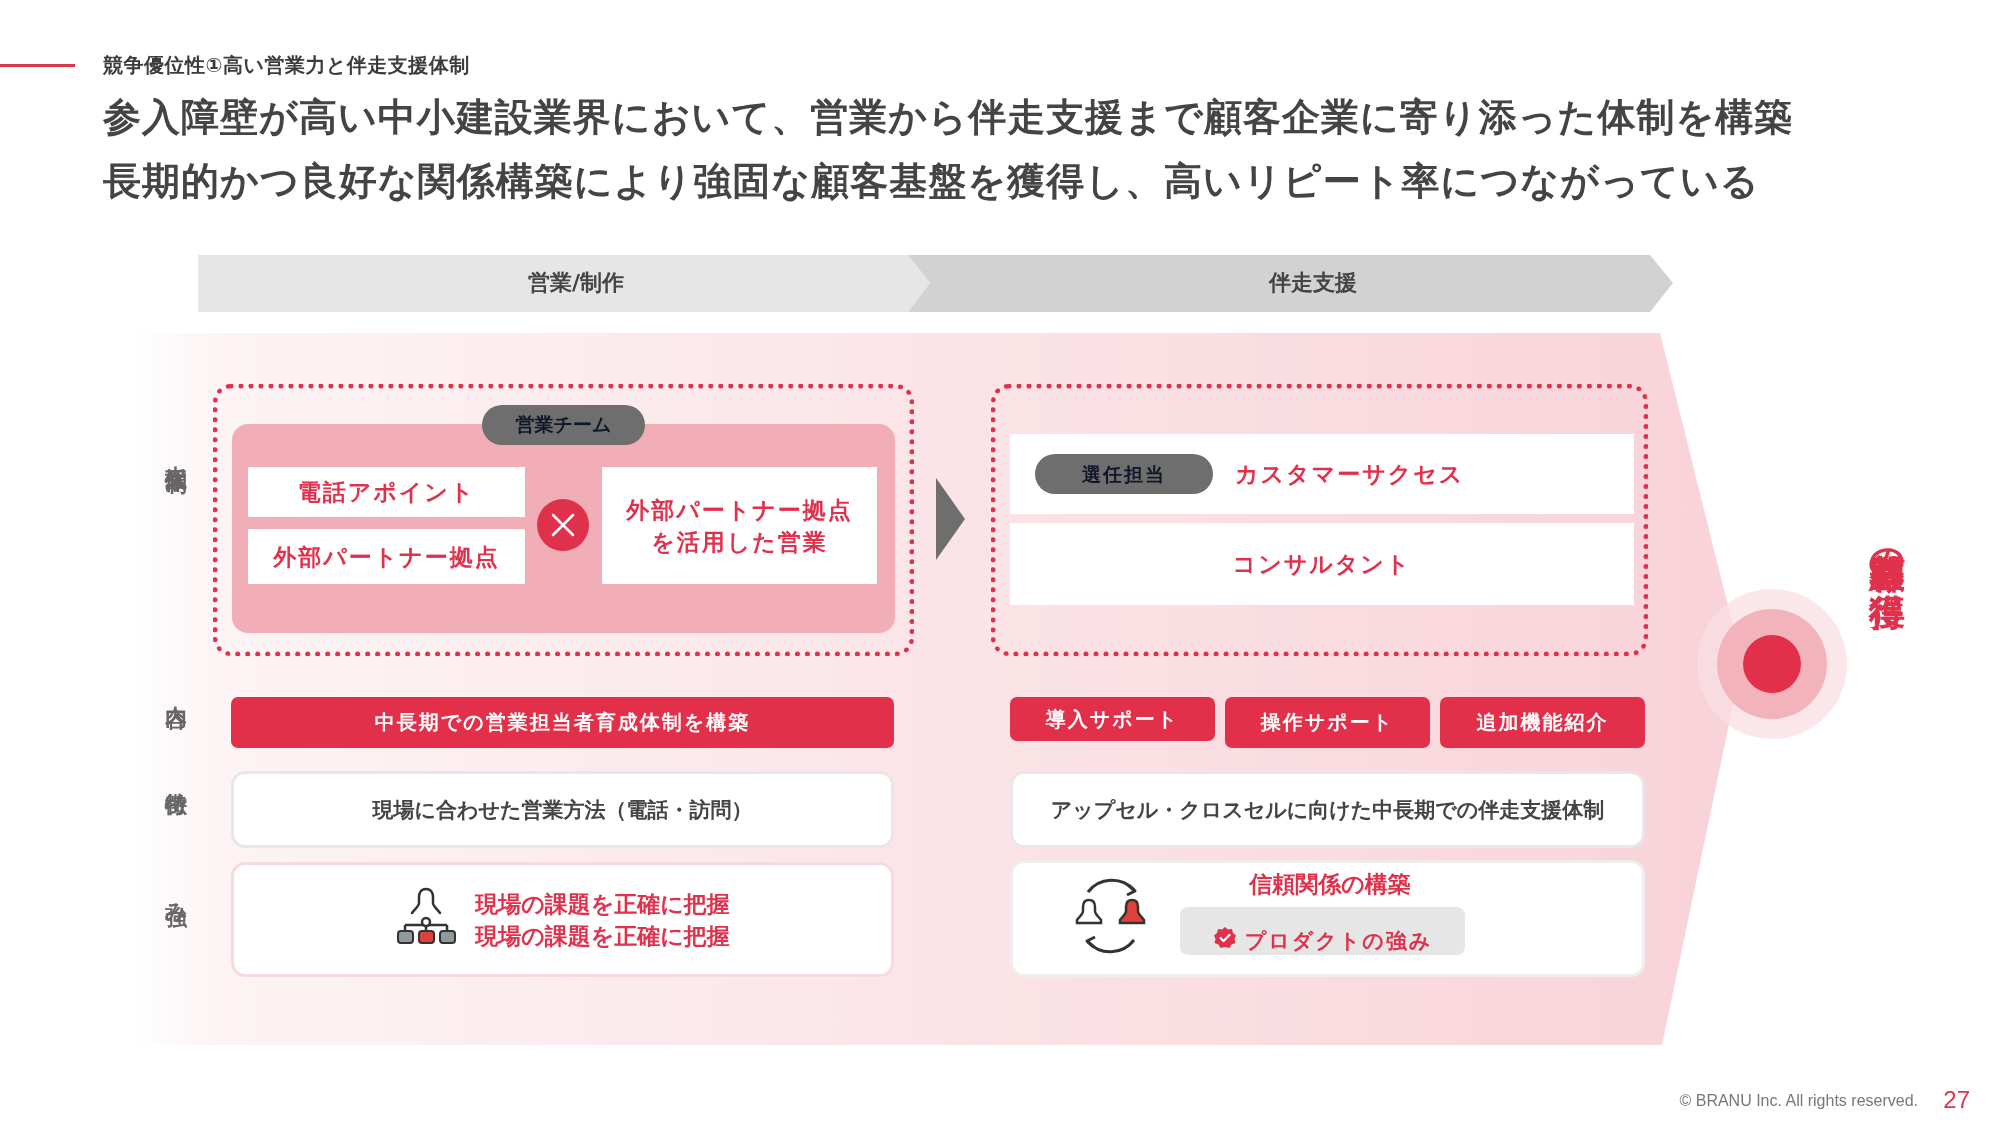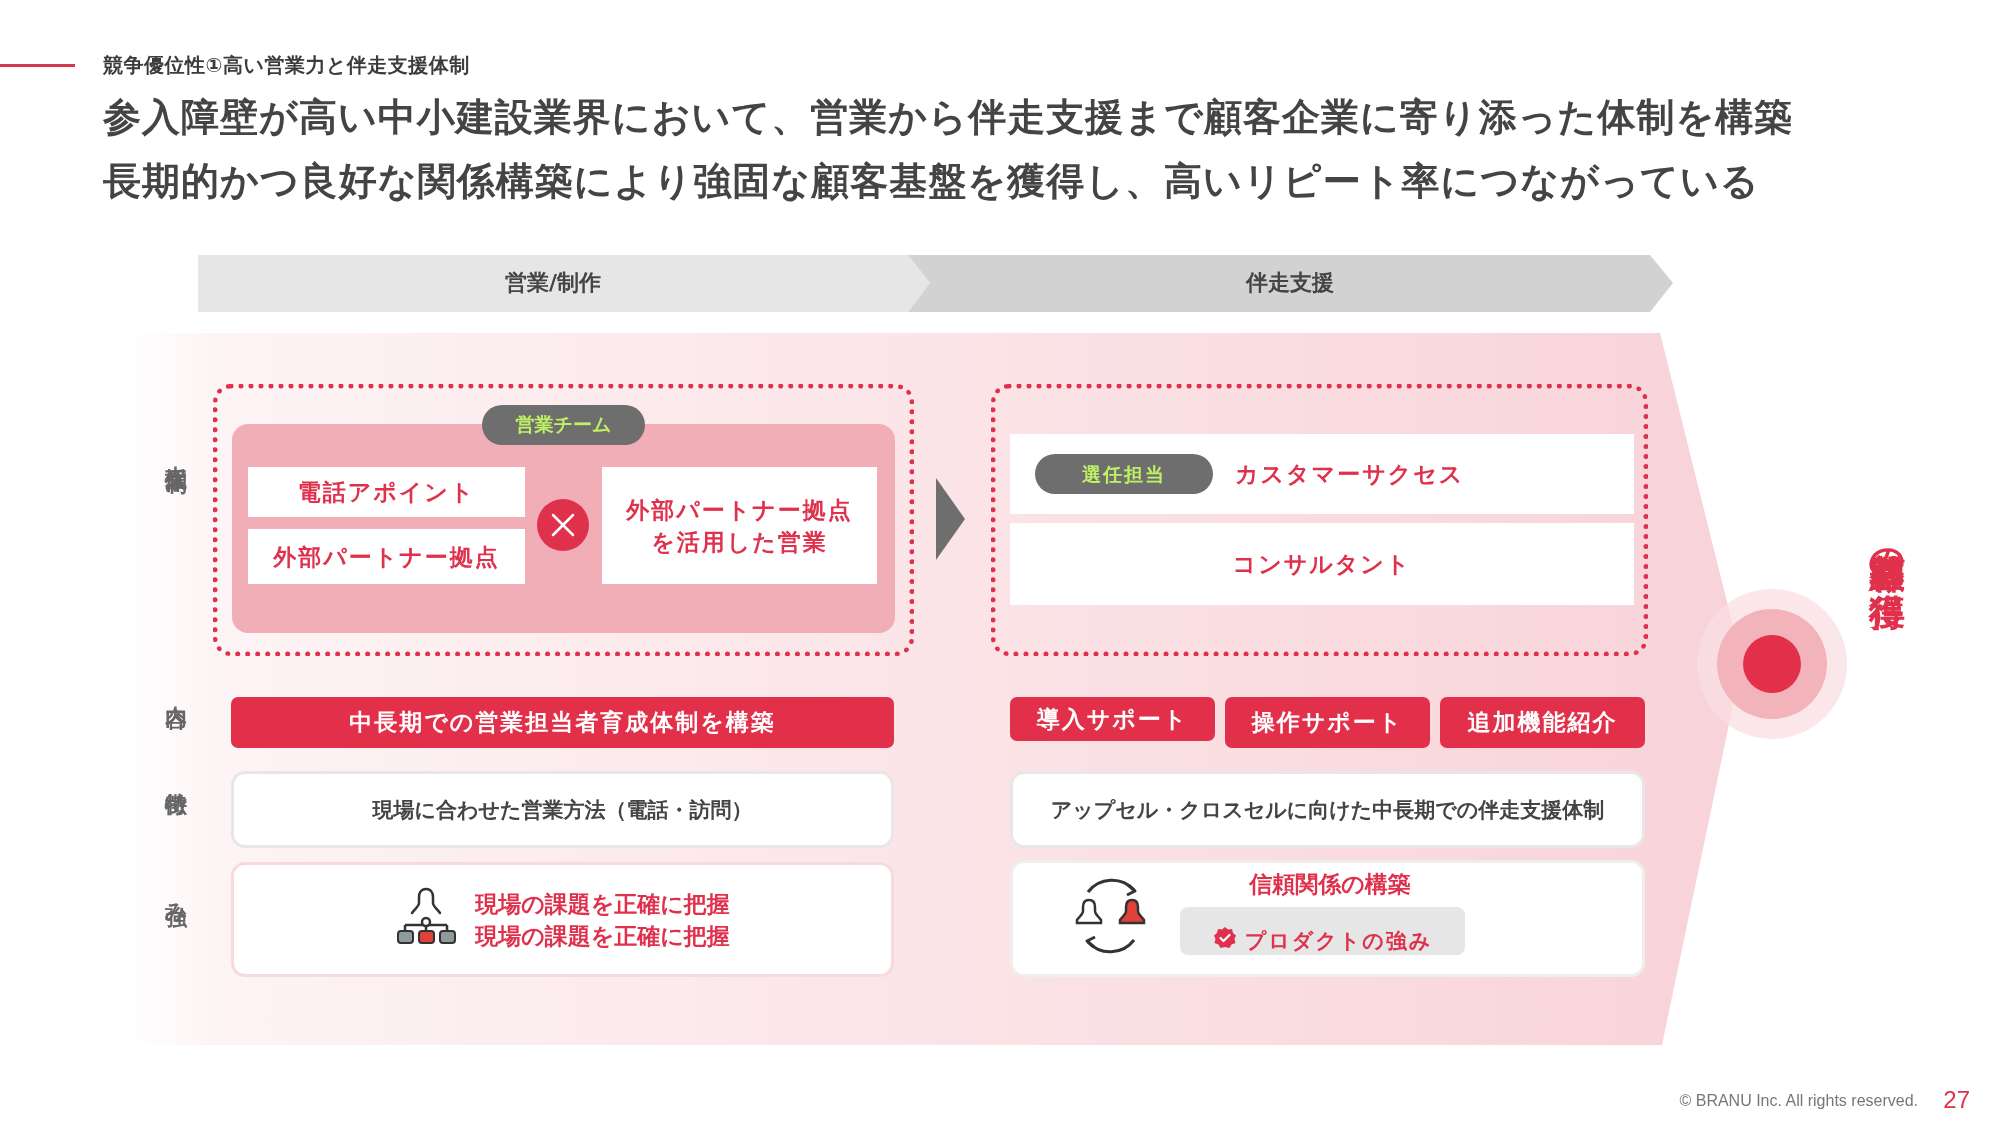--- a/index.html
+++ b/index.html
@@ -6,32 +6,32 @@
   body{width:2000px;height:1125px;position:relative;background:#ffffff;overflow:hidden;
        font-family:"DejaVu Sans","Liberation Sans",sans-serif;color:#3c3c3c;}
   .abs{position:absolute;}
   .accent-line{left:0;top:64px;width:75px;height:3px;background:#d8394d;}
   .subtitle{left:103px;top:52px;font-size:20px;color:#3c3c3c;font-weight:bold;letter-spacing:0.5px;}
   .title{left:103px;font-size:38px;font-weight:bold;color:#444;letter-spacing:1px;white-space:nowrap;}
   .title.l1{top:92px;}
   .title.l2{top:156px;}
 
   .stage-svg{left:0;top:0;}
-  .stage-label{font-size:22px;font-weight:bold;color:#444;text-align:center;}
+  .stage-label{font-size:22px;font-weight:bold;color:#444;text-align:center;padding-left:23px;}
 
   .row-label{left:158px;width:36px;font-size:22px;color:#666;text-align:center;line-height:32px;font-weight:bold;}
 
   .dotted-box{border:5px dotted #e0314c;border-radius:18px;box-sizing:border-box;}
   .inner-pink{background:#f2aeb6;border-radius:16px;}
-  .pill-dark{background:#6e6e6e;color:#bef264;border-radius:22px;font-size:19px;font-weight:bold;
+  .pill-dark{background:#6e6e6e;color:#0f172a;border-radius:22px;font-size:19px;font-weight:bold;
              display:flex;align-items:center;justify-content:center;}
   .white-box{background:#fff;display:flex;align-items:center;justify-content:center;
              color:#e0314c;font-weight:bold;font-size:23px;letter-spacing:2px;text-align:center;line-height:32px;}
   .x-circle{width:52px;height:52px;border-radius:50%;background:#e0314c;display:flex;align-items:center;justify-content:center;}
-  .red-btn{background:#e2304a;border-radius:7px;color:#fff;font-weight:bold;font-size:23px;letter-spacing:2px;
+  .red-btn{background:#e2304a;border-radius:7px;color:#fff;font-weight:bold;font-size:20px;letter-spacing:2px;
            display:flex;align-items:center;justify-content:center;}
   .card{background:#fff;border-radius:14px;box-sizing:border-box;display:flex;align-items:center;justify-content:center;
         text-align:center;font-size:21px;font-weight:bold;color:#444;line-height:30px;}
   .card.grey-border{border:3px solid #e8e6e6;}
   .card.pink-border{border:3px solid #f6dadd;}
   .red-text{color:#e0314c;font-size:23px;font-weight:bold;line-height:32px;}
   .product-pill{background:#e6e6e6;border-radius:8px;display:flex;align-items:flex-end;justify-content:center;gap:8px;
                 color:#e0314c;font-weight:bold;font-size:21px;letter-spacing:2px;}
   .vertical-text{left:1862px;top:525px;width:50px;font-size:36px;font-weight:bold;color:#e0314c;text-align:center;line-height:46px;}
   .footer{right:82px;top:1092px;font-size:16px;color:#777;font-family:"Liberation Sans",sans-serif;}

